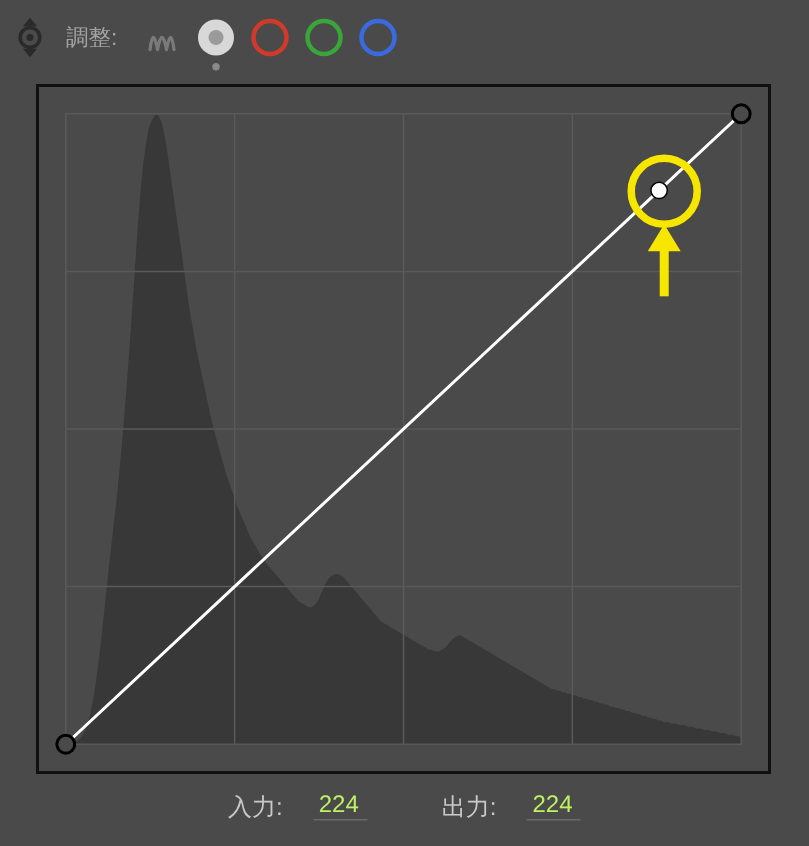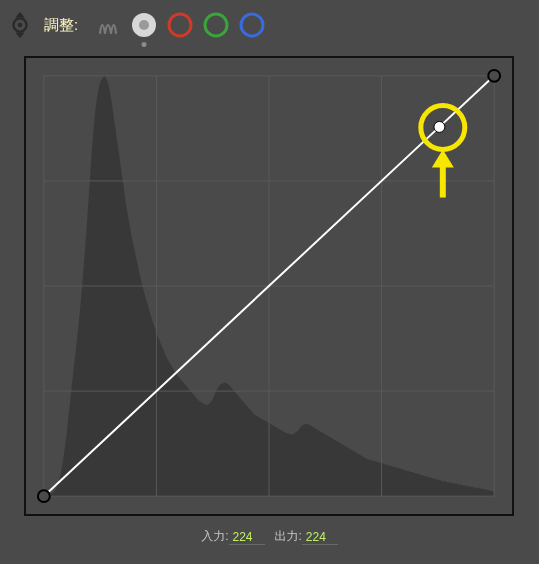--- a/index.html
+++ b/index.html
@@ -23,21 +23,21 @@
     width: 20px;
     height: 30px;
     display: flex;
     flex-direction: column;
     align-items: center;
     justify-content: center;
   }
   .stepper svg { display: block; }
   .adjust-label {
     font-size: 15px;
-    color: #fef9c3;
+    color: #a3a3a3;
     margin-left: 4px;
   }
   .channel-row {
     display: flex;
     align-items: center;
     gap: 8px;
     margin-left: 6px;
   }
   .channel-btn {
     width: 28px;
@@ -71,24 +71,25 @@
     inset: 0;
     width: 100%;
     height: 100%;
   }
   .annotation {
     position: absolute;
     pointer-events: none;
   }
   .readout {
     display: flex;
-    align-items: flex-end;
+    align-items: flex-start;
     justify-content: center;
+    gap: 20px;
     padding: 12px 0 0 0;
-    font-size: 12px;
+    font-size: 16px;
     color: #c8c8c8;
   }
   .readout .val {
     color: #bef264;
     padding: 0 4px;
     border-bottom: 1px solid #6a6a6a;
     min-width: 36px;
     display: inline-block;
     text-align: left;
   }

